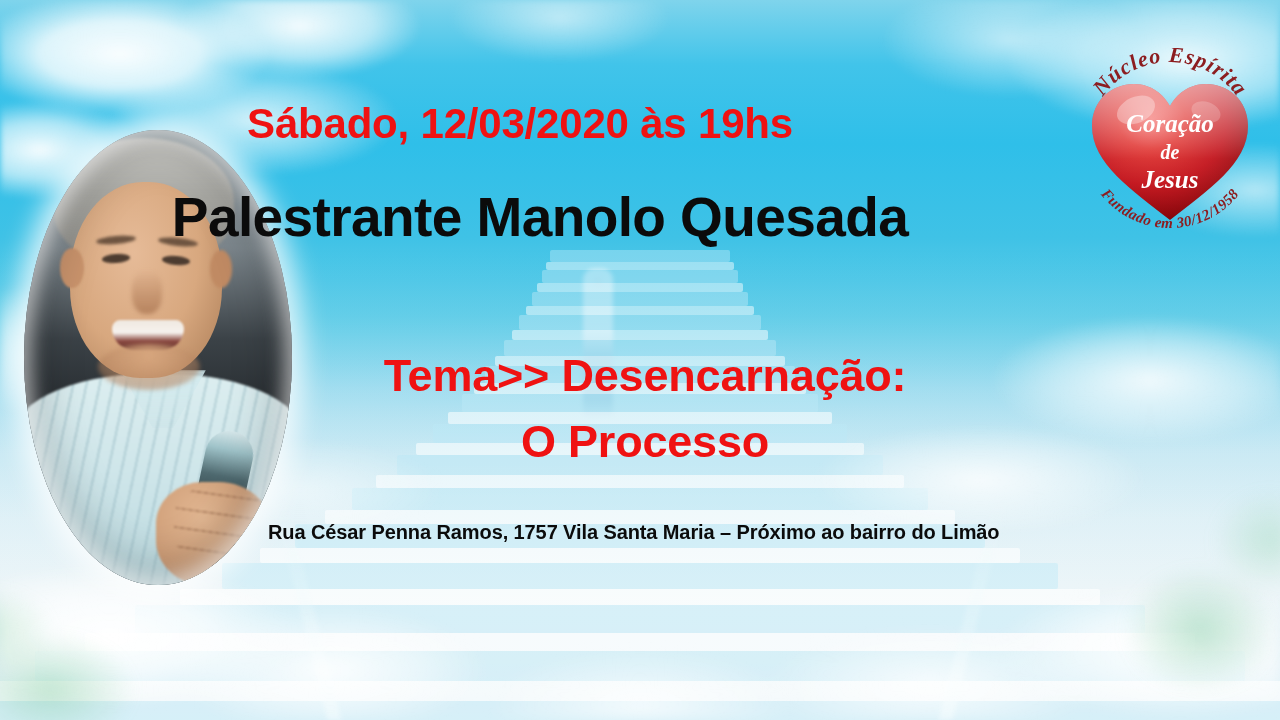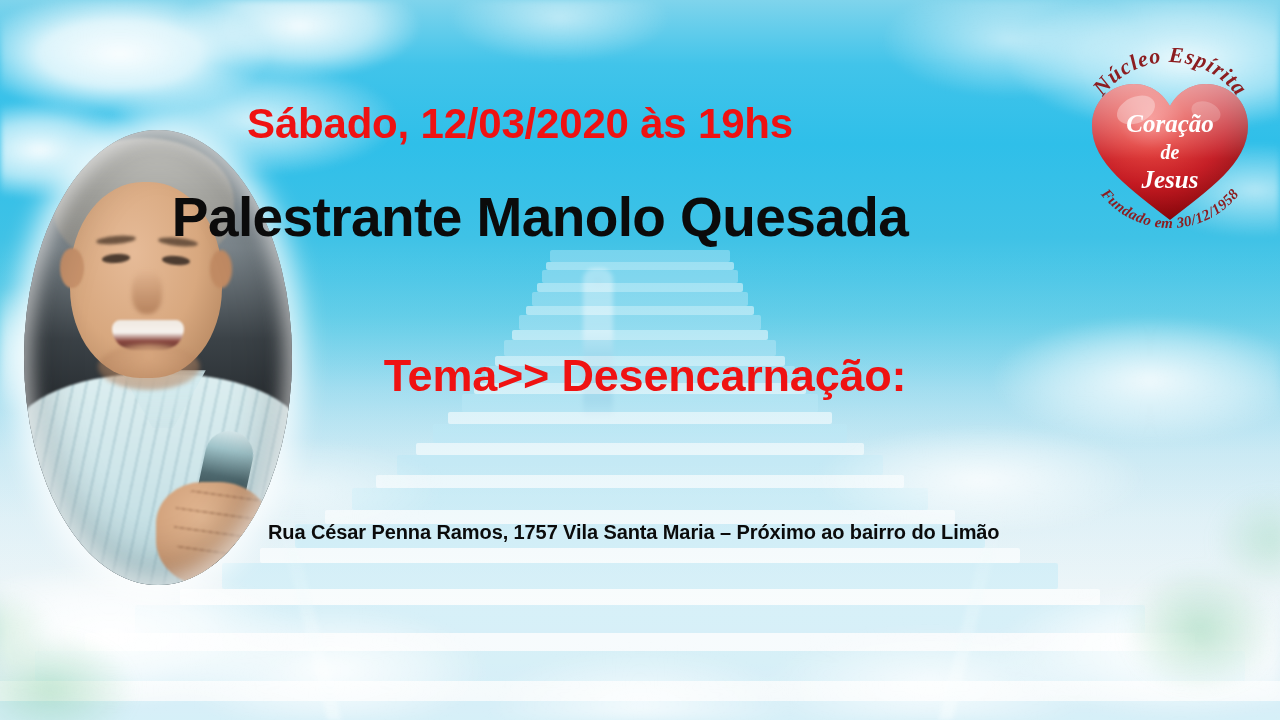--- a/index.html
+++ b/index.html
@@ -457,17 +457,18 @@
       </text>
     </svg>
   </div>
 
   <div class="txt-date">Sábado, 12/03/2020 às 19hs</div>
 
   <div class="txt-speaker">Palestrante Manolo Quesada</div>
 
   <div class="txt-theme">
     <div>Tema&gt;&gt; Desencarnação:</div>
+    <div>O Processo</div>
   </div>
 
   <div class="txt-address">Rua César Penna Ramos, 1757 Vila Santa Maria – Próximo ao bairro do Limão</div>
 
 </div>
 
 </body></html>

